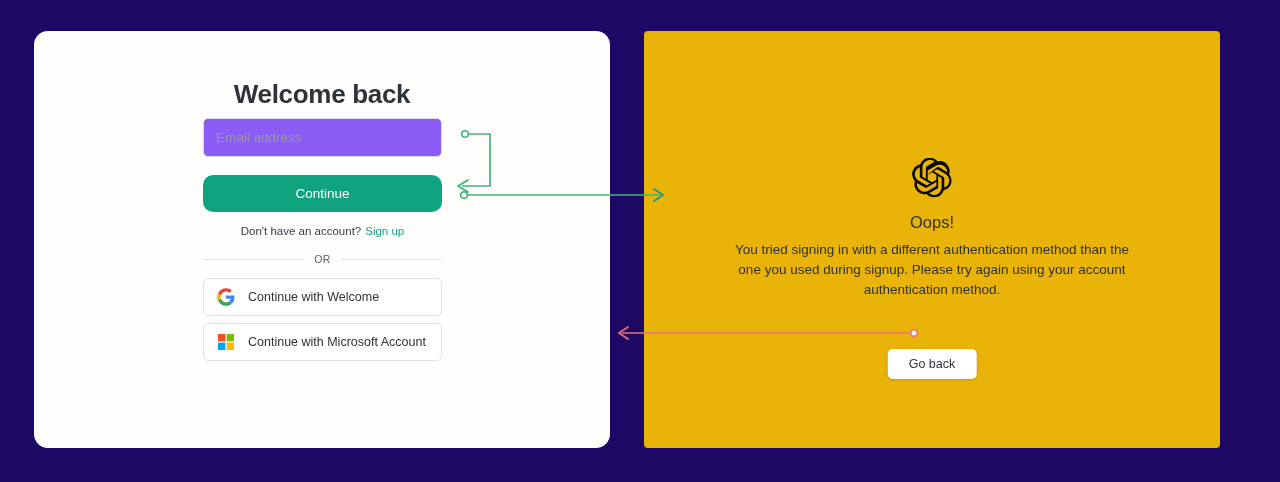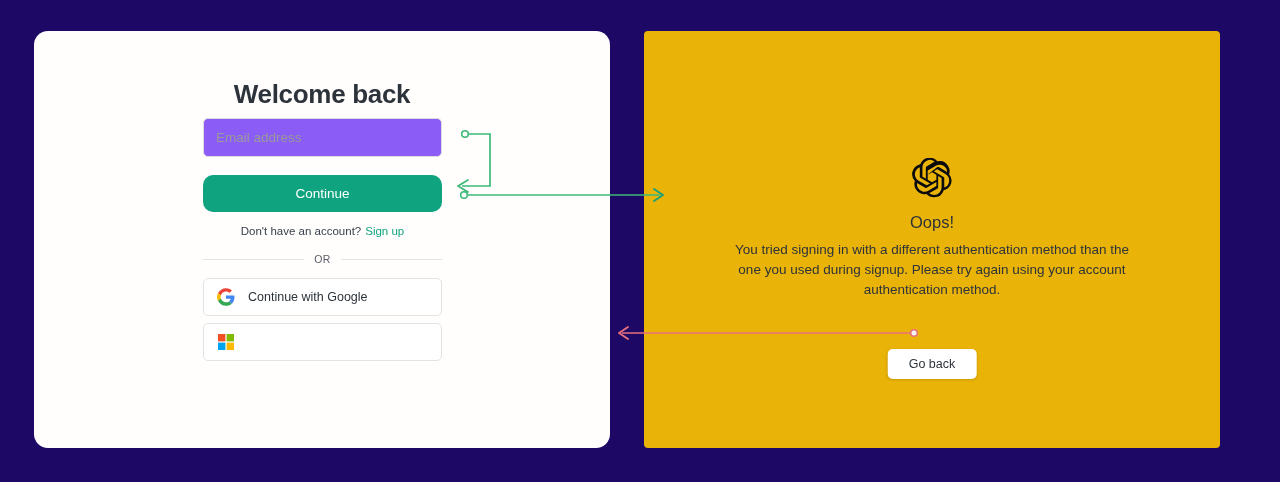--- a/index.html
+++ b/index.html
@@ -248,32 +248,33 @@
 
           <div class="oauth-button">
             <span class="oauth-icon">
               <svg viewBox="0 0 48 48" width="18" height="18">
                 <path fill="#EA4335" d="M24 9.5c3.5 0 6.6 1.2 9 3.6l6.7-6.7C35.6 2.6 30.2.5 24 .5 14.6.5 6.5 5.9 2.6 13.8l7.8 6.1C12.3 13.9 17.6 9.5 24 9.5z"></path>
                 <path fill="#4285F4" d="M46.5 24.5c0-1.6-.1-3.2-.4-4.7H24v9h12.7c-.6 3-2.3 5.6-4.9 7.3l7.6 5.9c4.4-4.1 7.1-10.2 7.1-17.5z"></path>
                 <path fill="#FBBC05" d="M10.4 28.6c-.5-1.5-.8-3-.8-4.6s.3-3.2.8-4.6l-7.8-6.1C.9 16.5 0 20.1 0 24s.9 7.5 2.6 10.7l7.8-6.1z"></path>
                 <path fill="#34A853" d="M24 47.5c6.2 0 11.5-2 15.4-5.6l-7.6-5.9c-2.1 1.4-4.8 2.3-7.8 2.3-6.4 0-11.7-4.4-13.6-10.3l-7.8 6.1C6.5 42.1 14.6 47.5 24 47.5z"></path>
               </svg>
             </span>
-            <span class="oauth-label">Continue with Google</span>
+            <span class="oauth-label">Continue with Welcome</span>
           </div>
 
           <div class="oauth-button">
             <span class="oauth-icon">
               <svg viewBox="0 0 18 18" width="18" height="18">
                 <rect x="1" y="1" width="7.4" height="7.4" fill="#F25022"></rect>
                 <rect x="9.6" y="1" width="7.4" height="7.4" fill="#7FBA00"></rect>
                 <rect x="1" y="9.6" width="7.4" height="7.4" fill="#00A4EF"></rect>
                 <rect x="9.6" y="9.6" width="7.4" height="7.4" fill="#FFB900"></rect>
               </svg>
             </span>
+            <span class="oauth-label">Continue with Microsoft Account</span>
           </div>
 
 
         </div>
       </div>
     </div>
   </div>
 
   <div class="error-card">
     <div class="error-inner">

